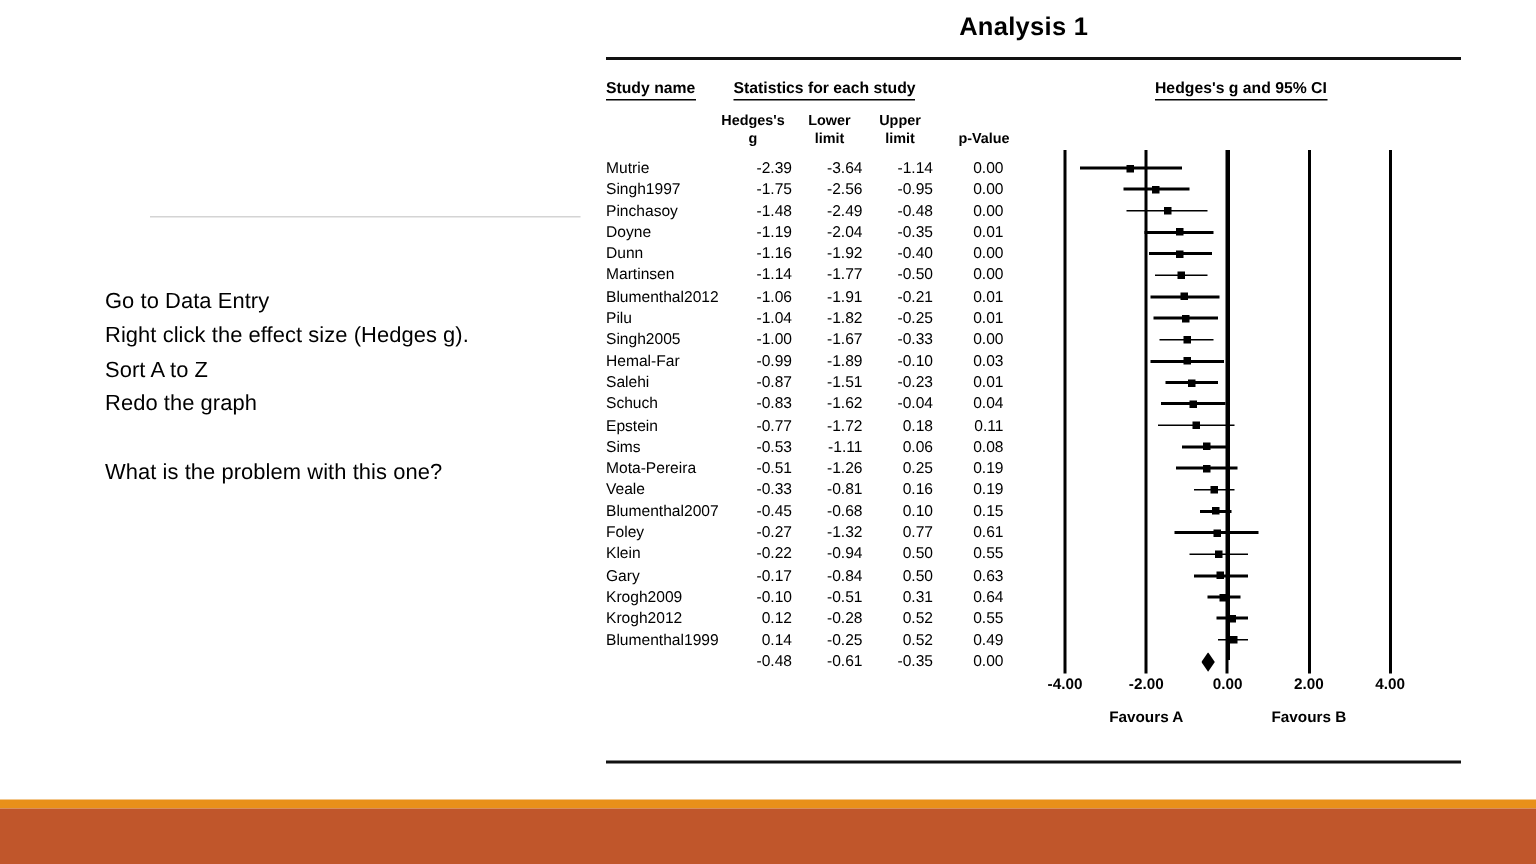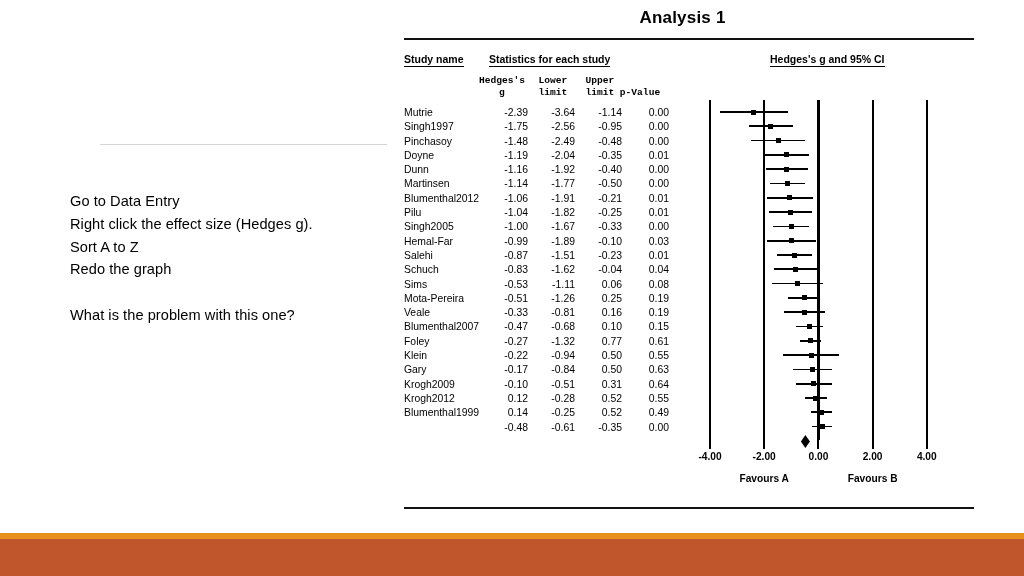--- a/index.html
+++ b/index.html
@@ -98,26 +98,25 @@
   #head-forest      { left: 375px; top: 53px; }
 
   
   .col-head {
     position: absolute;
     font-size: 9.6px;
     font-weight: bold;
     text-align: center;
     line-height: 11.6px;
     white-space: pre-line;
-    font-family: Liberation Mono, monospace;
   }
   #col-hedges { left: 81px;  top: 75px; width: 52px; }
   #col-lower  { left: 136px; top: 75px; width: 44px; }
   #col-upper  { left: 183px; top: 75px; width: 44px; }
-  #col-pvalue { left: 220px; top: 87px; width: 50px; }
+  #col-pvalue { left: 236px; top: 87px; width: 50px; }
 
   
   #table-rows {
     position: absolute;
     left: 0;
     top: 106px;
     width: 290px;
   }
   .data-row {
     position: relative;
@@ -337,20 +336,27 @@
         <span class="cell-num c-p">0.01</span>
       </div>
       <div class="data-row">
         <span class="cell-name">Schuch</span>
         <span class="cell-num c-g">-0.83</span>
         <span class="cell-num c-ll">-1.62</span>
         <span class="cell-num c-ul">-0.04</span>
         <span class="cell-num c-p">0.04</span>
       </div>
       <div class="data-row">
+        <span class="cell-name">Epstein</span>
+        <span class="cell-num c-g">-0.77</span>
+        <span class="cell-num c-ll">-1.72</span>
+        <span class="cell-num c-ul">0.18</span>
+        <span class="cell-num c-p">0.11</span>
+      </div>
+      <div class="data-row">
         <span class="cell-name">Sims</span>
         <span class="cell-num c-g">-0.53</span>
         <span class="cell-num c-ll">-1.11</span>
         <span class="cell-num c-ul">0.06</span>
         <span class="cell-num c-p">0.08</span>
       </div>
       <div class="data-row">
         <span class="cell-name">Mota-Pereira</span>
         <span class="cell-num c-g">-0.51</span>
         <span class="cell-num c-ll">-1.26</span>
@@ -359,21 +365,21 @@
       </div>
       <div class="data-row">
         <span class="cell-name">Veale</span>
         <span class="cell-num c-g">-0.33</span>
         <span class="cell-num c-ll">-0.81</span>
         <span class="cell-num c-ul">0.16</span>
         <span class="cell-num c-p">0.19</span>
       </div>
       <div class="data-row">
         <span class="cell-name">Blumenthal2007</span>
-        <span class="cell-num c-g">-0.47</span>
+        <span class="cell-num c-g">-0.45</span>
         <span class="cell-num c-ll">-0.68</span>
         <span class="cell-num c-ul">0.10</span>
         <span class="cell-num c-p">0.15</span>
       </div>
       <div class="data-row">
         <span class="cell-name">Foley</span>
         <span class="cell-num c-g">-0.27</span>
         <span class="cell-num c-ll">-1.32</span>
         <span class="cell-num c-ul">0.77</span>
         <span class="cell-num c-p">0.61</span>

